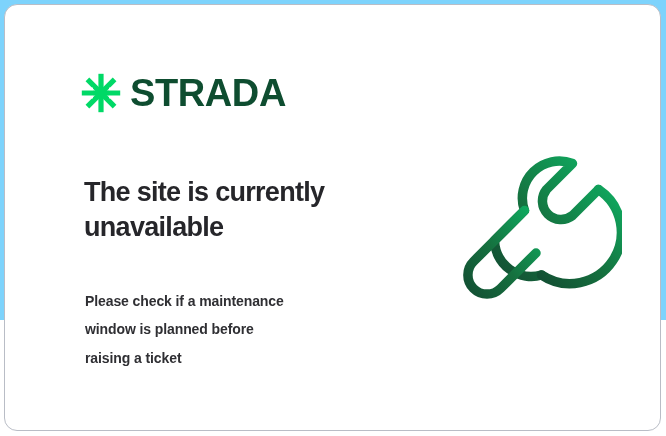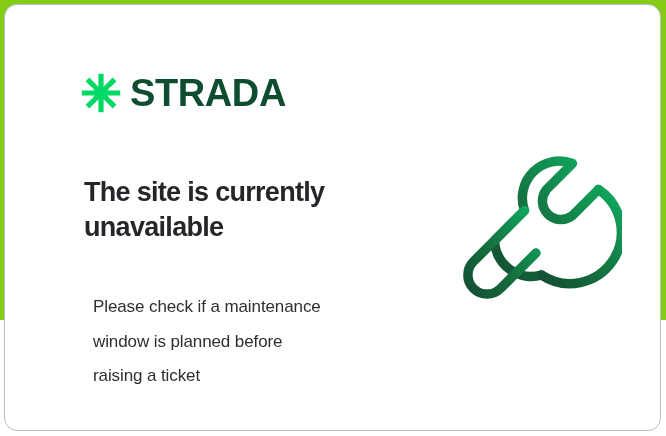--- a/index.html
+++ b/index.html
@@ -12,21 +12,21 @@
     height: 436px;
     overflow: hidden;
     font-family: "Liberation Sans", sans-serif;
     -webkit-font-smoothing: antialiased;
   }
 
   .page {
     position: relative;
     width: 666px;
     height: 320px;
-    background: #84cc16;
+    background: #7dd3fc;
   }
 
   
   .card {
     position: absolute;
     left: 4px;
     top: 4px;
     width: 657px;
     height: 427px;
     box-sizing: border-box;
@@ -74,27 +74,26 @@
     color: #26262a;
     white-space: pre-line;
   }
 
   
   .body-copy {
     position: absolute;
     left: 80px;
     top: 268px;
     width: 330px;
-    font-size: 17px;
-    font-weight: normal;
+    font-size: 14px;
+    font-weight: bold;
     line-height: 2.03;
     letter-spacing: -0.1px;
     color: #2f2f33;
     white-space: pre-line;
-    margin-left: 8px;
   }
 
   
   .wrench {
     position: absolute;
     left: 452px;
     top: 148px;
     width: 165px;
     height: 165px;
   }

